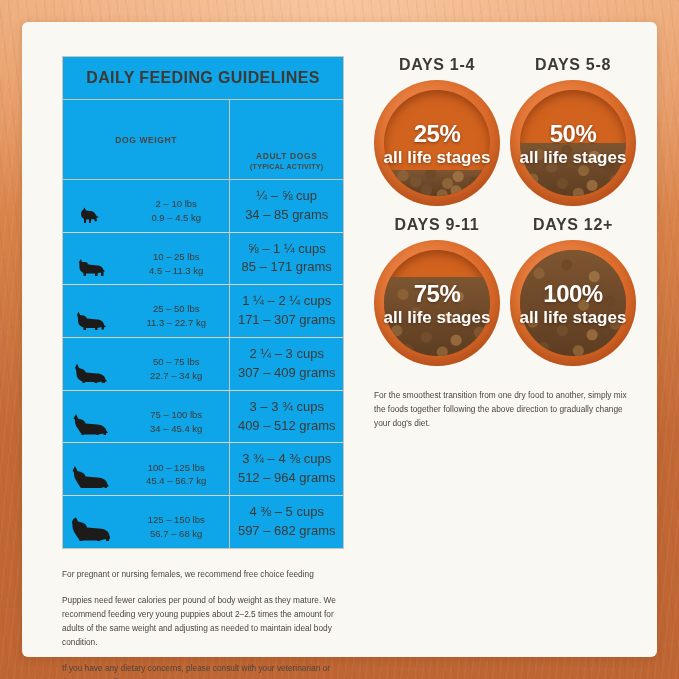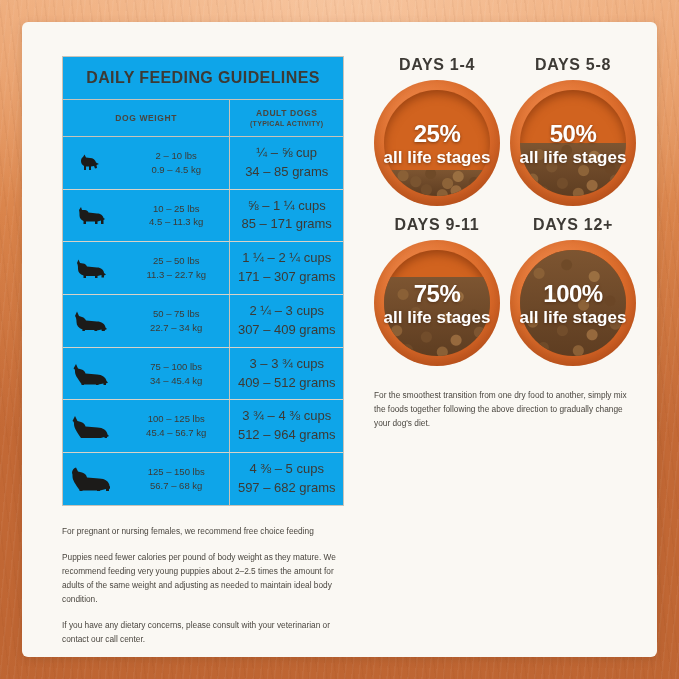--- a/index.html
+++ b/index.html
@@ -66,29 +66,29 @@
   .th {
     padding: 8px 4px 7px 4px;
     text-align: center;
     font-size: 8.5px;
     font-weight: bold;
     letter-spacing: 0.6px;
     color: #4a4views;
     color: #4a463f;
   }
   .th.w1 { width: 168px; border-right: 1px solid #c9c3b8; display:flex; align-items:center; justify-content:center;}
-  .th.w2 { width: 113px; line-height: 1.35; }
+  .th.w2 { width: 113px; line-height: 1.35; margin-top: 43px; }
   .th-sub { font-size: 7px; font-weight: bold; letter-spacing: 0.3px; color:#4a463f; }
   .trow { display: flex; border-bottom: 1px solid #d8d2c7; }
   .trow:last-child { border-bottom: none; }
   .cell-dog {
     width: 168px;
     border-right: 1px solid #c9c3b8;
     display: flex;
-    align-items: center;
+    align-items: flex-end;
     padding: 7px 6px;
     gap: 18px;
   }
   .dog-icon { width: 42px; display: flex; justify-content: center; align-items: center; color: #1c1b19; }
   .weights {
     flex: 1;
     text-align: center;
     font-size: 9.5px;
     color: #3d3a35;
     line-height: 1.45;

